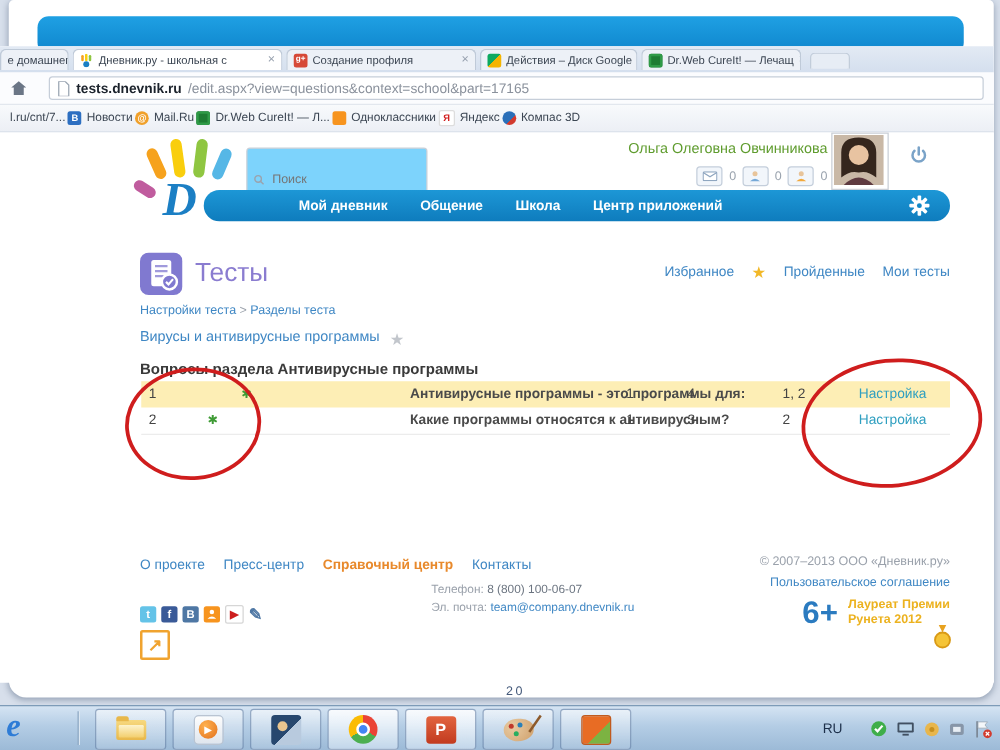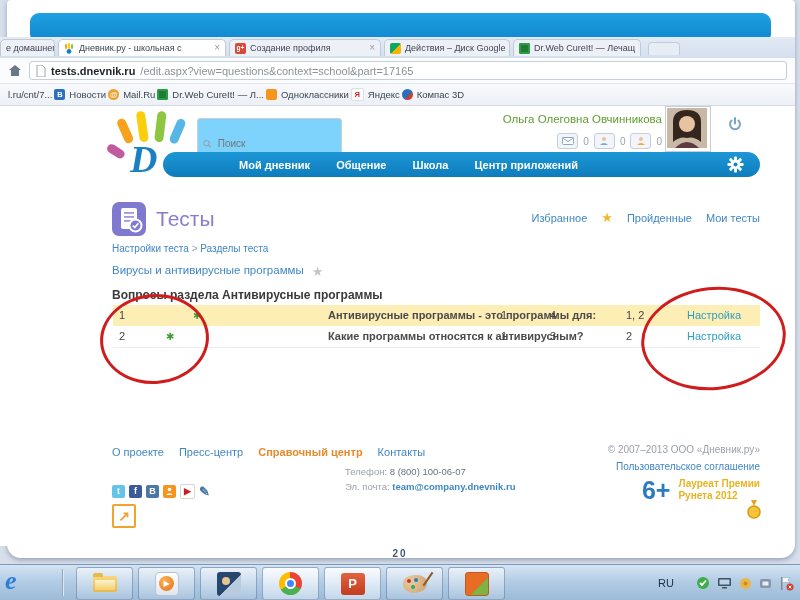--- a/index.html
+++ b/index.html
@@ -4,43 +4,43 @@
 <style>
   html,body{margin:0;padding:0}
   #screen{position:relative;width:800px;height:600px;background:#d7dfeb;overflow:hidden;
           font-family:"Liberation Sans",sans-serif;-webkit-font-smoothing:antialiased}
 
   
   .slide{position:absolute;left:7px;top:0;width:788px;height:558px;background:#fff;
          border-radius:4px 4px 14px 14px;box-shadow:0 2px 5px rgba(50,70,100,.4)}
   .topbar{position:absolute;left:30px;top:13px;width:741px;height:30px;border-radius:9px;
           background:linear-gradient(180deg,#1fa0e3,#0e85cc)}
-  .slidenum{position:absolute;left:380px;top:548px;width:40px;text-align:center;
-            font-size:10px;letter-spacing:2px;color:#44597a;font-weight:bold}
+  .slidenum{position:absolute;left:380px;top:548px;width:40px;text-align:right;
+            font-size:10px;letter-spacing:2px;color:#44597a;font-weight:normal}
 
   
   .browser{position:absolute;left:0;top:37px;width:795px;height:509px;background:#fff}
   .tabstrip{position:absolute;top:0;left:0;width:100%;height:21px;
             background:linear-gradient(#e3eaf4,#d4dfee)}
   .tab{position:absolute;top:2px;height:17px;background:#edf1f7;border:1px solid #bfcad8;border-bottom:none;
        border-radius:5px 5px 0 0;display:flex;align-items:center;gap:4px;padding:0 5px;
        font-size:9px;color:#3c4653;white-space:nowrap;overflow:hidden;box-sizing:border-box}
   .tab.active{background:#fff;z-index:3}
   .t1{left:0;width:55px}.t2{left:58px;width:168px}.t3{left:229px;width:152px}
   .t4{left:384px;width:126px}.t5{left:513px;width:128px}
   .tab .close{margin-left:auto;color:#96a0ae;font-size:10px;line-height:1}
   .newtab{position:absolute;left:648px;top:5px;width:30px;height:12px;background:#e7edf5;
           border:1px solid #c2cdda;border-bottom:none;border-radius:4px 4px 0 0}
   .fav{width:11px;height:11px;border-radius:2px;flex:0 0 auto;display:flex;align-items:center;
        justify-content:center;font-size:6.5px;font-weight:bold;color:#fff;line-height:1}
   .fav-gplus{background:#d64937}
   .fav-drive{background:linear-gradient(135deg,#0da960 50%,#f4b400 50%)}
   .fav-drweb{background:#1e7c33;box-shadow:inset 0 0 0 2px #2f9a47}
   .urlrow{position:absolute;top:21px;left:0;width:100%;height:26px;background:#fbfcfe;
-          border-bottom:1px solid #e2e7ee;display:flex;align-items:center;gap:7px;
+          border-bottom:1px solid #e2e7ee;display:flex;align-items:center;gap:17px;
           padding:0 8px;box-sizing:border-box}
   .omnibox{flex:1;height:17px;background:#fff;border:1px solid #c6ced9;border-radius:3px;
            display:flex;align-items:center;gap:5px;padding:0 6px;font-size:11px;white-space:nowrap;overflow:hidden}
   .domain{color:#1c232c;font-weight:bold}
   .path{color:#8a919c}
   .bookmarks{position:absolute;top:47px;left:0;width:100%;height:22px;
              background:linear-gradient(#f8fafc,#eceff5);border-bottom:1px solid #d4dbe6;
              display:flex;align-items:center;gap:2px;padding:0 8px;font-size:9.5px;
              color:#3c4653;box-sizing:border-box;white-space:nowrap}
   .bm{display:flex;align-items:center;gap:4px}
@@ -93,21 +93,21 @@
   .c-count{left:437px}
   .c-correct{left:513px}
   .c-action{left:574px;color:#2f9fc0}
   .h-text{left:215px}.h-weight{left:382px}.h-count{left:429px}.h-correct{left:508px}
 
   .footer{position:absolute;left:0;top:336px;width:100%}
   .flinks{position:absolute;left:112px;top:4px;display:flex;gap:15px;font-size:11px;color:#3f87c4;white-space:nowrap}
   .flinks .hot{color:#e8892b;font-weight:bold}
   .fcontacts{position:absolute;left:345px;top:22px;font-size:9.5px;color:#9aa1ab;line-height:15px}
   .fcontacts .val{color:#6b7480}
-  .fcontacts .maillnk{color:#3f87c4;font-weight:bold}
+  .fcontacts .maillnk{color:#3f87c4;font-weight:normal}
   .fsocial{position:absolute;left:112px;top:42px;display:flex;gap:4px;align-items:center}
   .sic{width:13px;height:13px;border-radius:2px;display:flex;align-items:center;justify-content:center;
        color:#fff;font-size:9px;font-weight:bold;line-height:1}
   .s-tw{background:#64c3e8}.s-fb{background:#3a5a98}.s-vk{background:#4e77a4}
   .s-ok{background:#f7941e}.s-yt{background:#fff;border:1px solid #d6d6d6;color:#cc1d1d}
   .s-pen{color:#4e77a4;font-size:13px;width:auto}
   .fexport{position:absolute;left:112px;top:62px;width:20px;height:20px;border:2px solid #f0a32f;
            border-radius:2px;color:#f0a32f;font-size:14px;font-weight:bold;display:flex;
            align-items:center;justify-content:center}
   .fright{position:absolute;right:35px;top:2px;text-align:right;font-size:10px}

